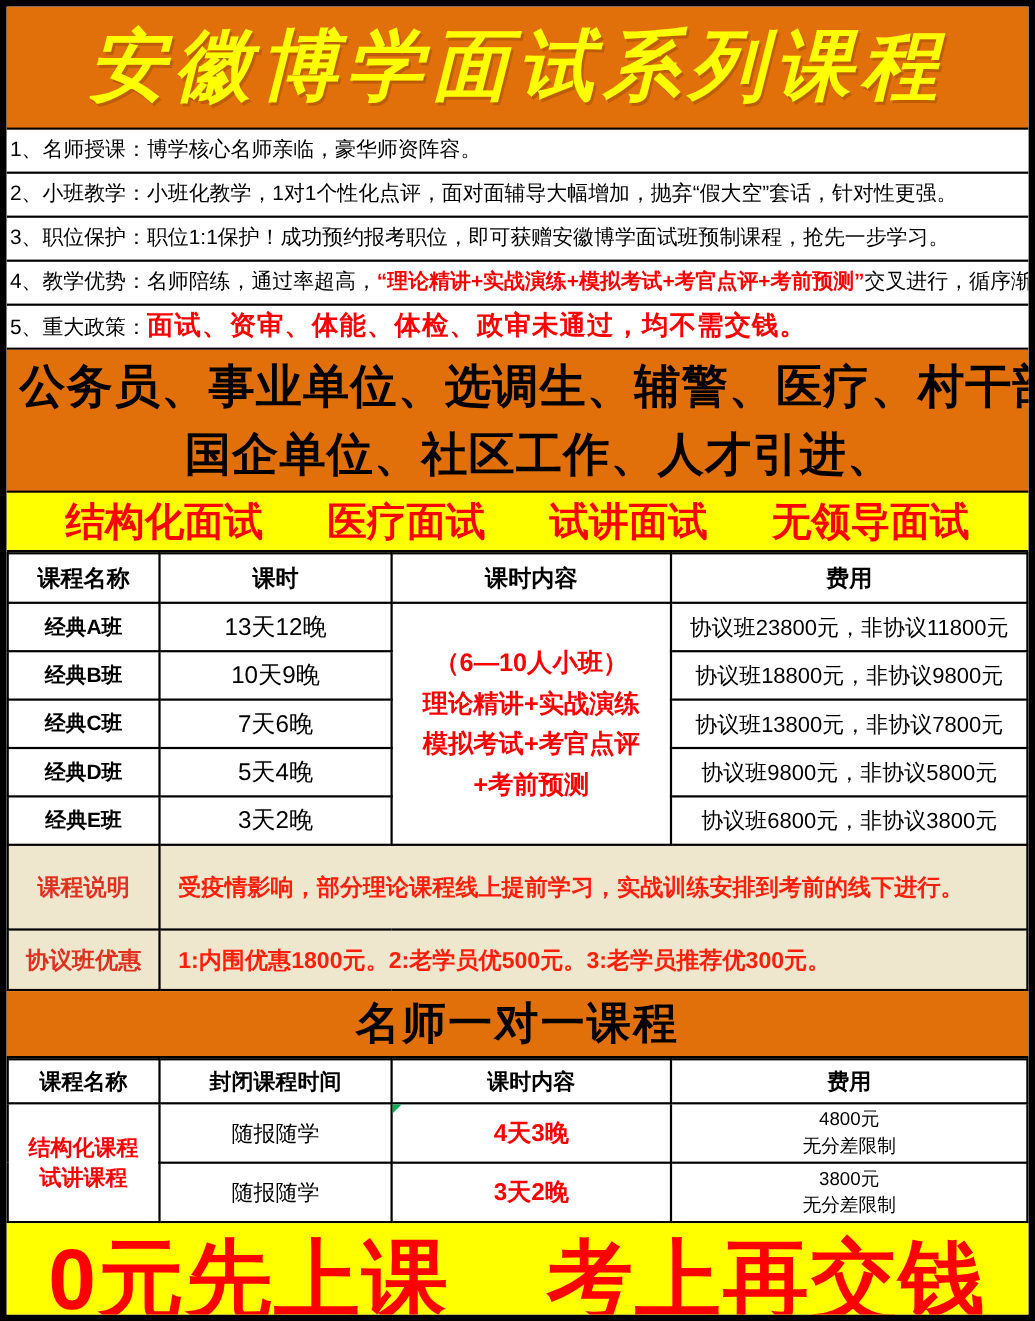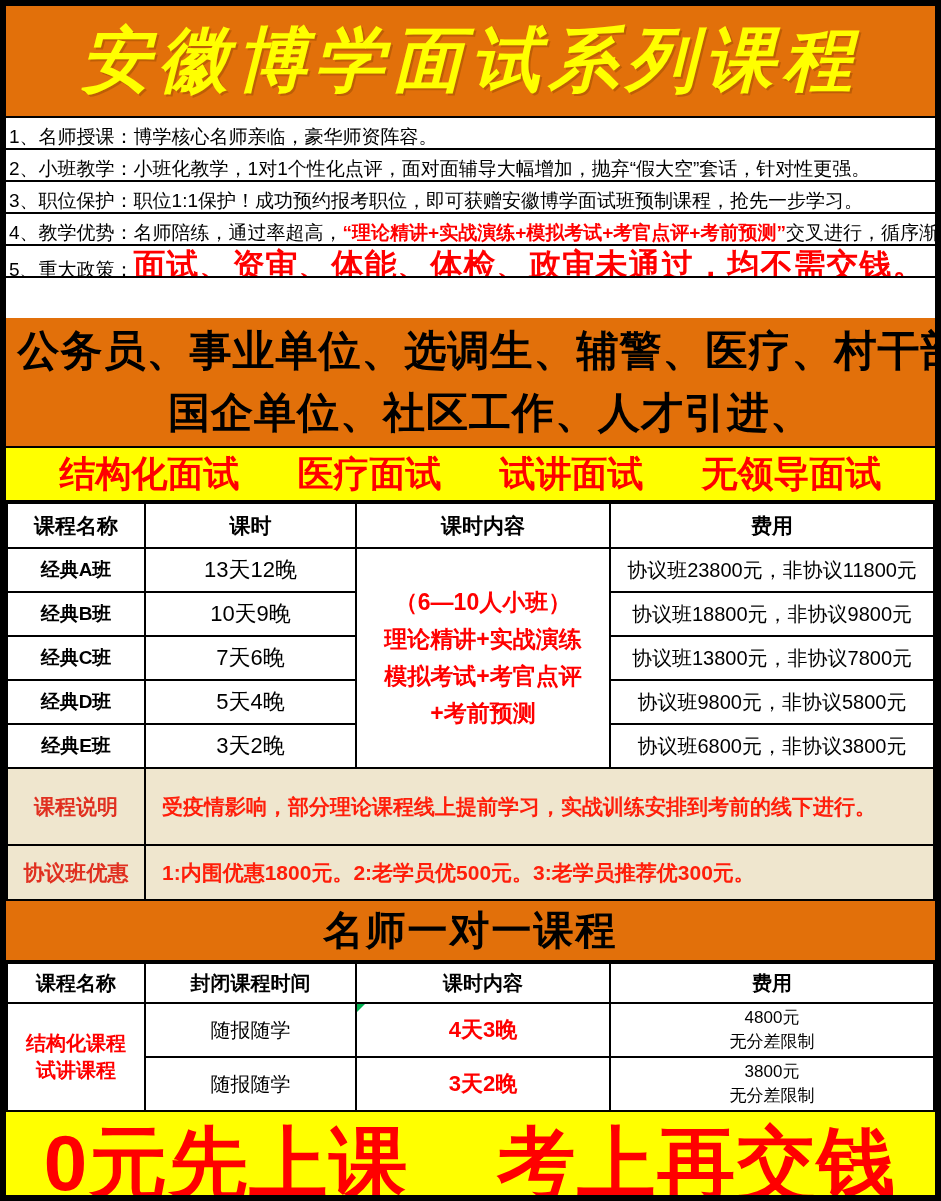--- a/index.html
+++ b/index.html
@@ -26,30 +26,30 @@
     font-weight: bold; font-style: italic;
     font-size: 70px; letter-spacing: 8px;
     color: #FFFF00;
     text-shadow: 2px 2px 0 rgba(120,60,0,.35);
     white-space: nowrap;
   }
 
   
   .features { flex: 0 0 200px; background: #fff; }
   .feature {
-    height: 32px; line-height: 38px;
+    height: 40px; line-height: 38px;
     border-bottom: 2px solid #000;
     padding-left: 3px;
     font-size: 19px; color: #000;
     white-space: nowrap; overflow: hidden;
   }
   .f-red { color: #FF0000; font-weight: bold; }
   .feature--policy .f-red {
     font-family: Liberation Serif, serif;
-    font-size: 32px; letter-spacing: 1px; margin-top: 8px;
+    font-size: 24px; letter-spacing: 1px; margin-top: 8px;
   }
 
   
   .audience {
     flex: 0 0 130px;
     background: #E2700A;
     border-bottom: 2px solid #000;
     display: flex; flex-direction: column; justify-content: center; align-items: center;
     gap: 6px;
     padding-left: 40px;

